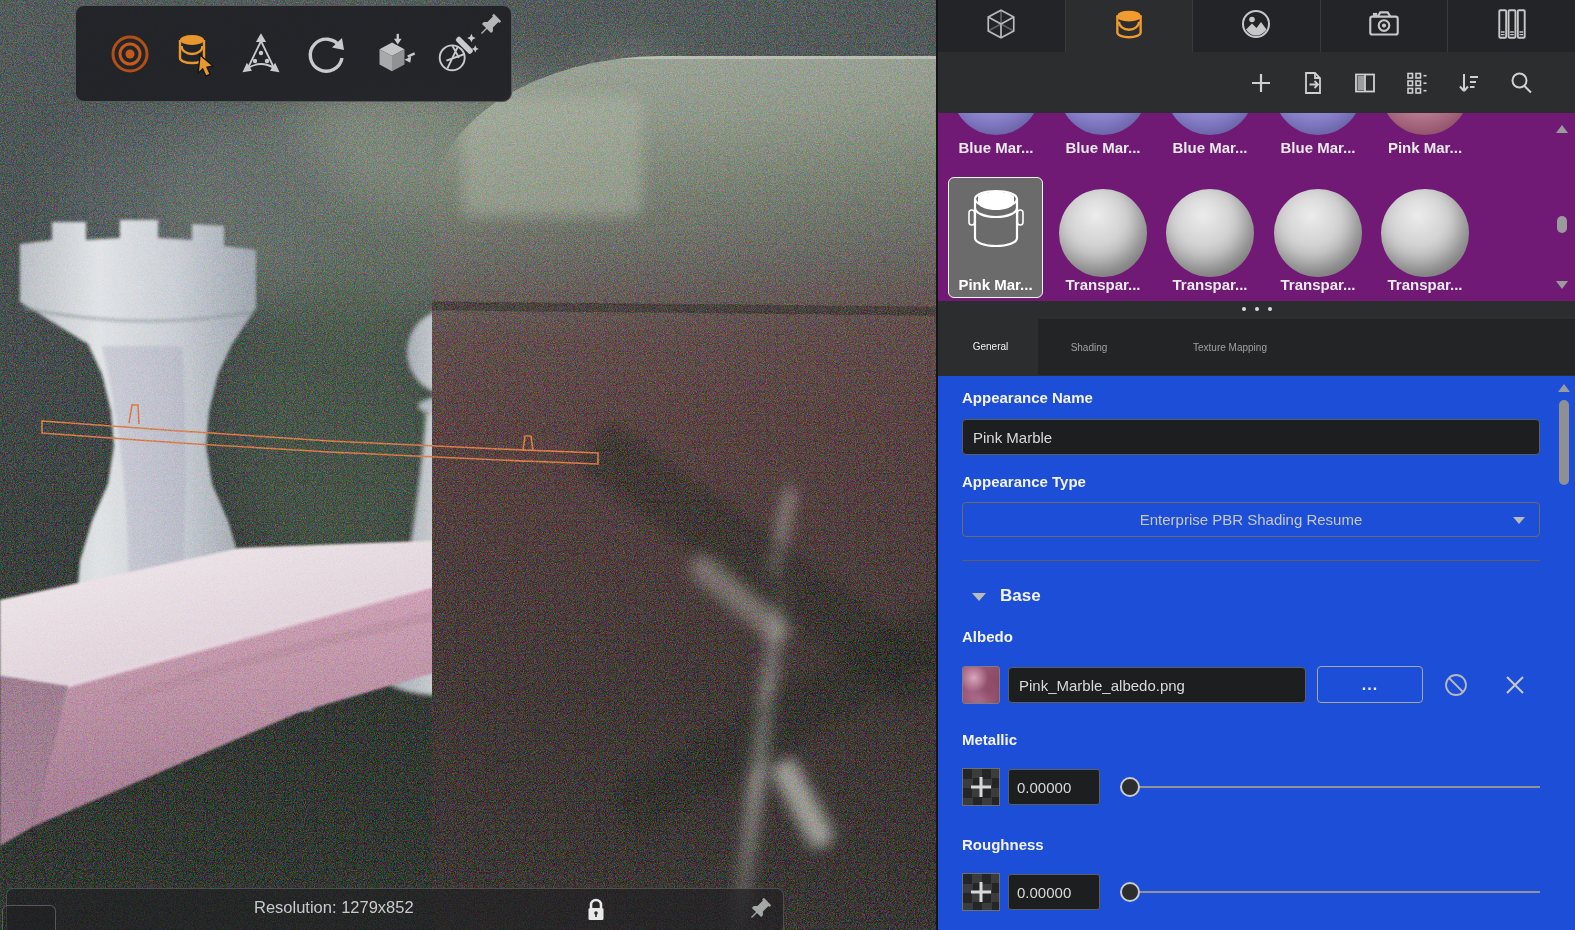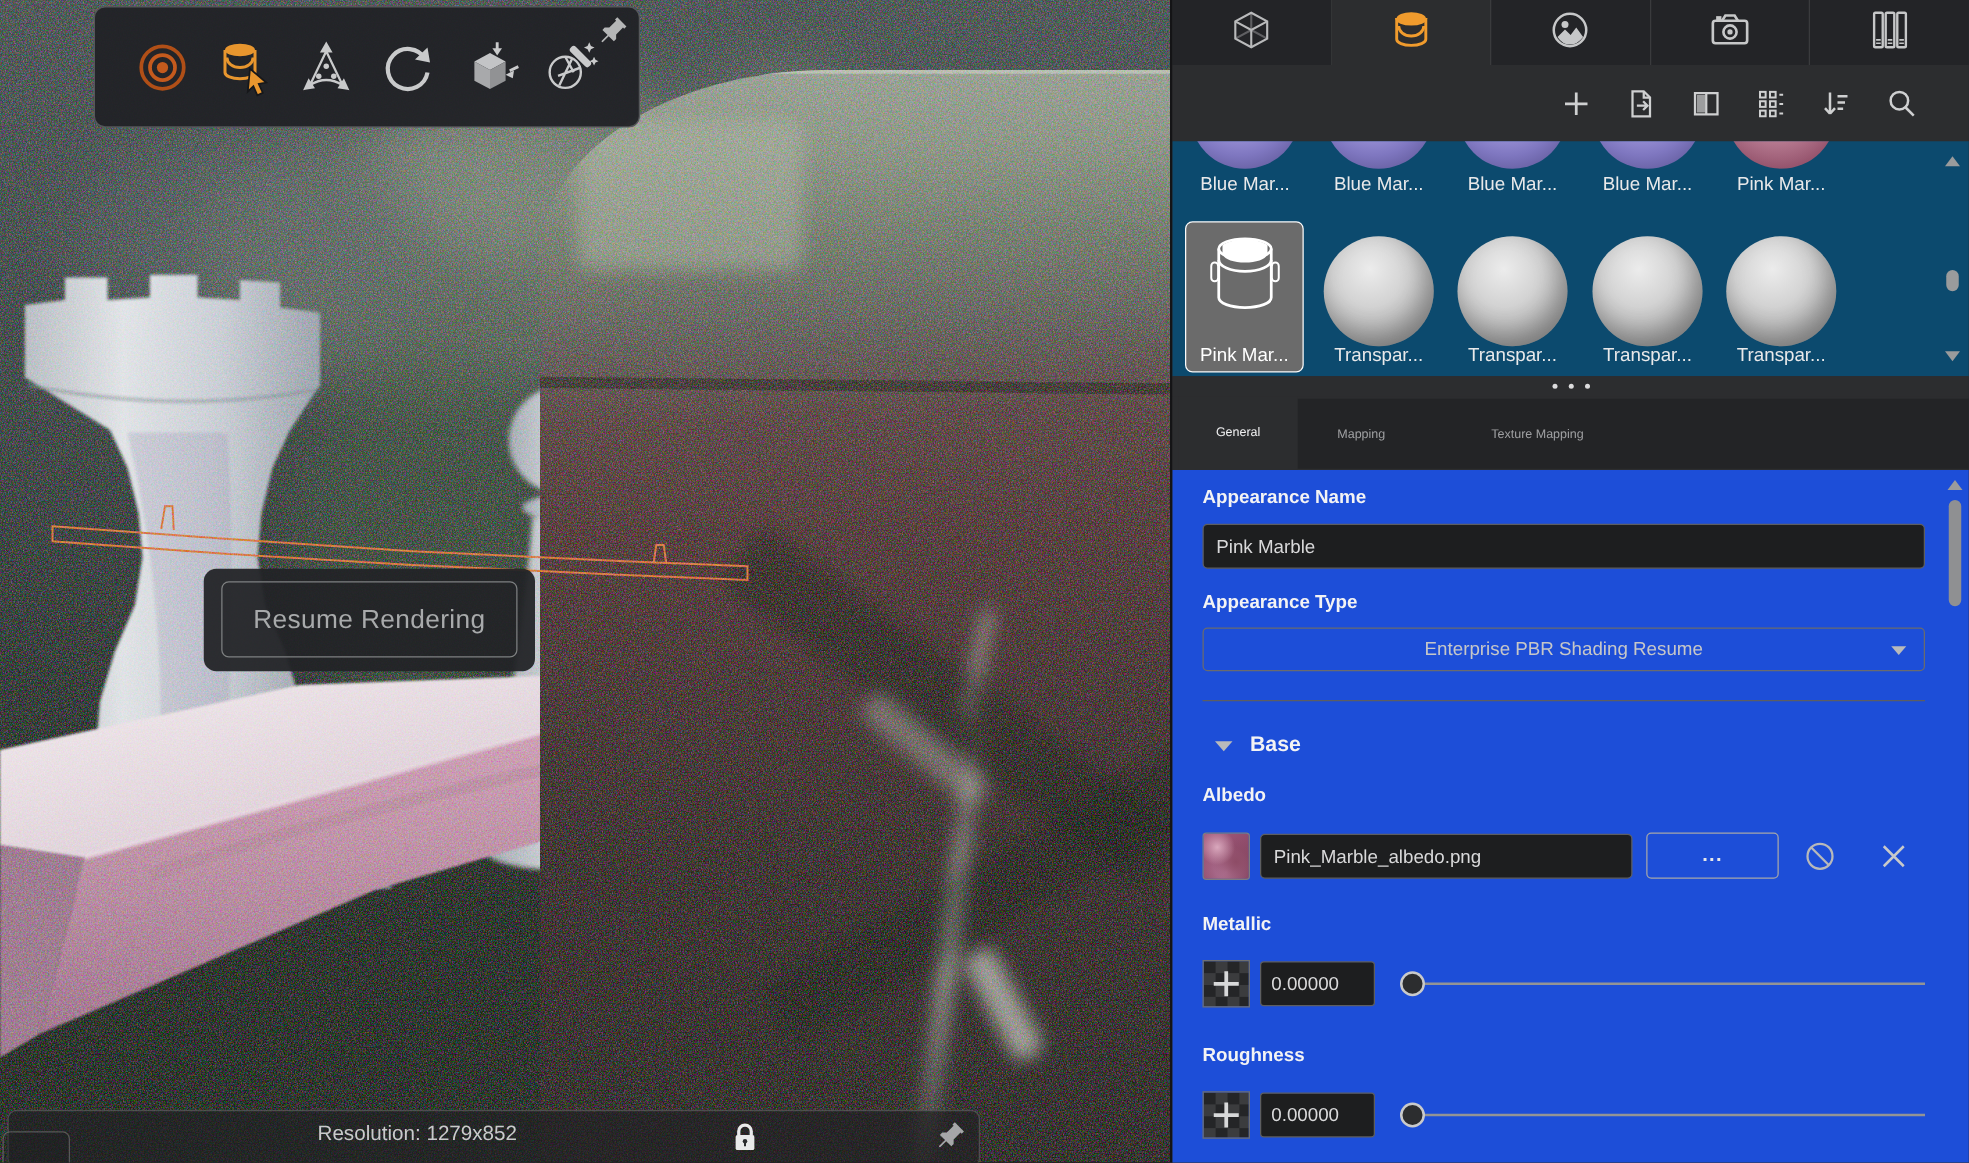--- a/index.html
+++ b/index.html
@@ -41,21 +41,21 @@
   #corner-box{position:absolute;left:2px;top:905px;width:52px;height:40px;border:1px solid rgba(150,150,150,.45);border-radius:6px;background:rgba(30,31,33,.4);}
   
   #panel{position:absolute;left:936px;top:0;width:639px;height:930px;background:#2c2d2f;border-left:2px solid #141416;box-sizing:border-box;}
   #main-tabs{position:absolute;left:0;top:0;width:100%;height:52px;background:#232427;display:flex;}
   #main-tabs .mtab{flex:1;display:flex;align-items:center;justify-content:center;border-right:1px solid #3a3b3d;cursor:pointer;position:relative;}
   #main-tabs .mtab:last-child{border-right:none;}
   #main-tabs .mtab.active{background:#2c2d2f;height:53px;}
   #lib-toolbar{position:absolute;left:0;top:52px;width:100%;height:61px;background:#2c2d2f;display:flex;align-items:center;
     justify-content:flex-end;gap:20px;padding-right:38px;box-sizing:border-box;}
   #lib-toolbar .icon-btn{width:32px;height:32px;display:flex;align-items:center;justify-content:center;cursor:pointer;}
-  #library{position:absolute;left:0;top:113px;width:100%;height:188px;background:#0c4a6e;overflow:hidden;}
+  #library{position:absolute;left:0;top:113px;width:100%;height:188px;background:#701a75;overflow:hidden;font-weight:bold;}
   .lib-label{position:absolute;width:100px;text-align:center;color:#e9e9ea;font-size:15px;white-space:nowrap;overflow:hidden;}
   .sphere{position:absolute;width:88px;height:88px;border-radius:50%;}
   .sphere.gray{background:radial-gradient(circle at 42% 30%,#ececec 0%,#d2d2d2 38%,#b3b3b3 66%,#969696 88%);box-shadow:inset -6px -10px 18px rgba(60,60,60,.35);}
   .sphere.blue{background:radial-gradient(circle at 45% 35%,#cbc5ef 0%,#a29ade 32%,#7f77c0 62%,#5f5898 88%);}
   .sphere.pinkm{background:radial-gradient(circle at 45% 35%,#e0aebf 0%,#bd8298 40%,#96587180 75%,#7c4560 100%),radial-gradient(circle at 60% 60%,#a05a74 0%,#8c4a62 100%);}
   #sel-tile{position:absolute;left:10px;top:64px;width:95px;height:121px;background:#6b6b6b;border:1px solid #fafafa;border-radius:6px;box-sizing:border-box;cursor:pointer;}
   #sel-tile .lbl{position:absolute;left:0;right:0;bottom:4px;text-align:center;color:#ffffff;font-size:15px;}
   #lib-scroll{position:absolute;right:2px;top:0;width:22px;height:100%;}
   .tri{width:0;height:0;position:absolute;left:5px;}
   .tri.up{border-left:6px solid transparent;border-right:6px solid transparent;border-bottom:8px solid #9a9b9c;}
@@ -248,23 +248,20 @@
           <path d="M44 16 l1.2 2.5 2.5 1.2 -2.5 1.2 -1.2 2.5 -1.2 -2.5 -2.5 -1.2 2.5 -1.2 Z" fill="#c9cacb" stroke="none"></path>
         </svg>
     </div>
     <div class="pin">
       <svg width="22" height="22" viewBox="0 0 24 24">
           <path d="M14 2 L22 10 L20 12 L19 11 L13 17 L13 21 L11 23 L6.5 18.5 L1 24 L0 23 L5.5 17.5 L1 13 L3 11 L7 11 L13 5 L12 4 Z" fill="#b5b6b7"></path>
         </svg>
     </div>
   </div>
 
-  <div id="resume-wrap">
-    <button id="resume-btn">Resume Rendering</button>
-  </div>
 
   <div id="vstatus">
     <span class="res">Resolution: 1279x852</span>
     <div class="ghost-icon" style="left:576px;top:6px;width:26px;height:30px;">
       <svg width="22" height="26" viewBox="0 0 22 26">
           <path d="M6 11 V8 a5 5 0 0 1 10 0 v3" fill="none" stroke="#e9e9ea" stroke-width="2.6"></path>
           <rect x="3.5" y="11" width="15" height="12" rx="1.5" fill="#e9e9ea"></rect>
           <circle cx="11" cy="16" r="1.8" fill="#2a2b2d"></circle>
           <rect x="10.2" y="16" width="1.6" height="4" fill="#2a2b2d"></rect>
         </svg>
@@ -412,21 +409,21 @@
   </div>
 
   <div id="splitter">
       <i></i>
       <i></i>
       <i></i>
     </div>
 
   <div id="dtabs">
     <div class="inactive-strip">
-      <div class="dtab i1">Mapping</div>
+      <div class="dtab i1">Shading</div>
       <div class="dtab i2">Texture Mapping</div>
     </div>
     <div class="dtab active">General</div>
   </div>
 
   <div id="props">
     <div class="plabel" style="top:13px;">Appearance Name</div>
     <input class="txt" style="top: 43px;" readonly="" value="Pink Marble">
 
     <div class="plabel" style="top:97px;">Appearance Type</div>

